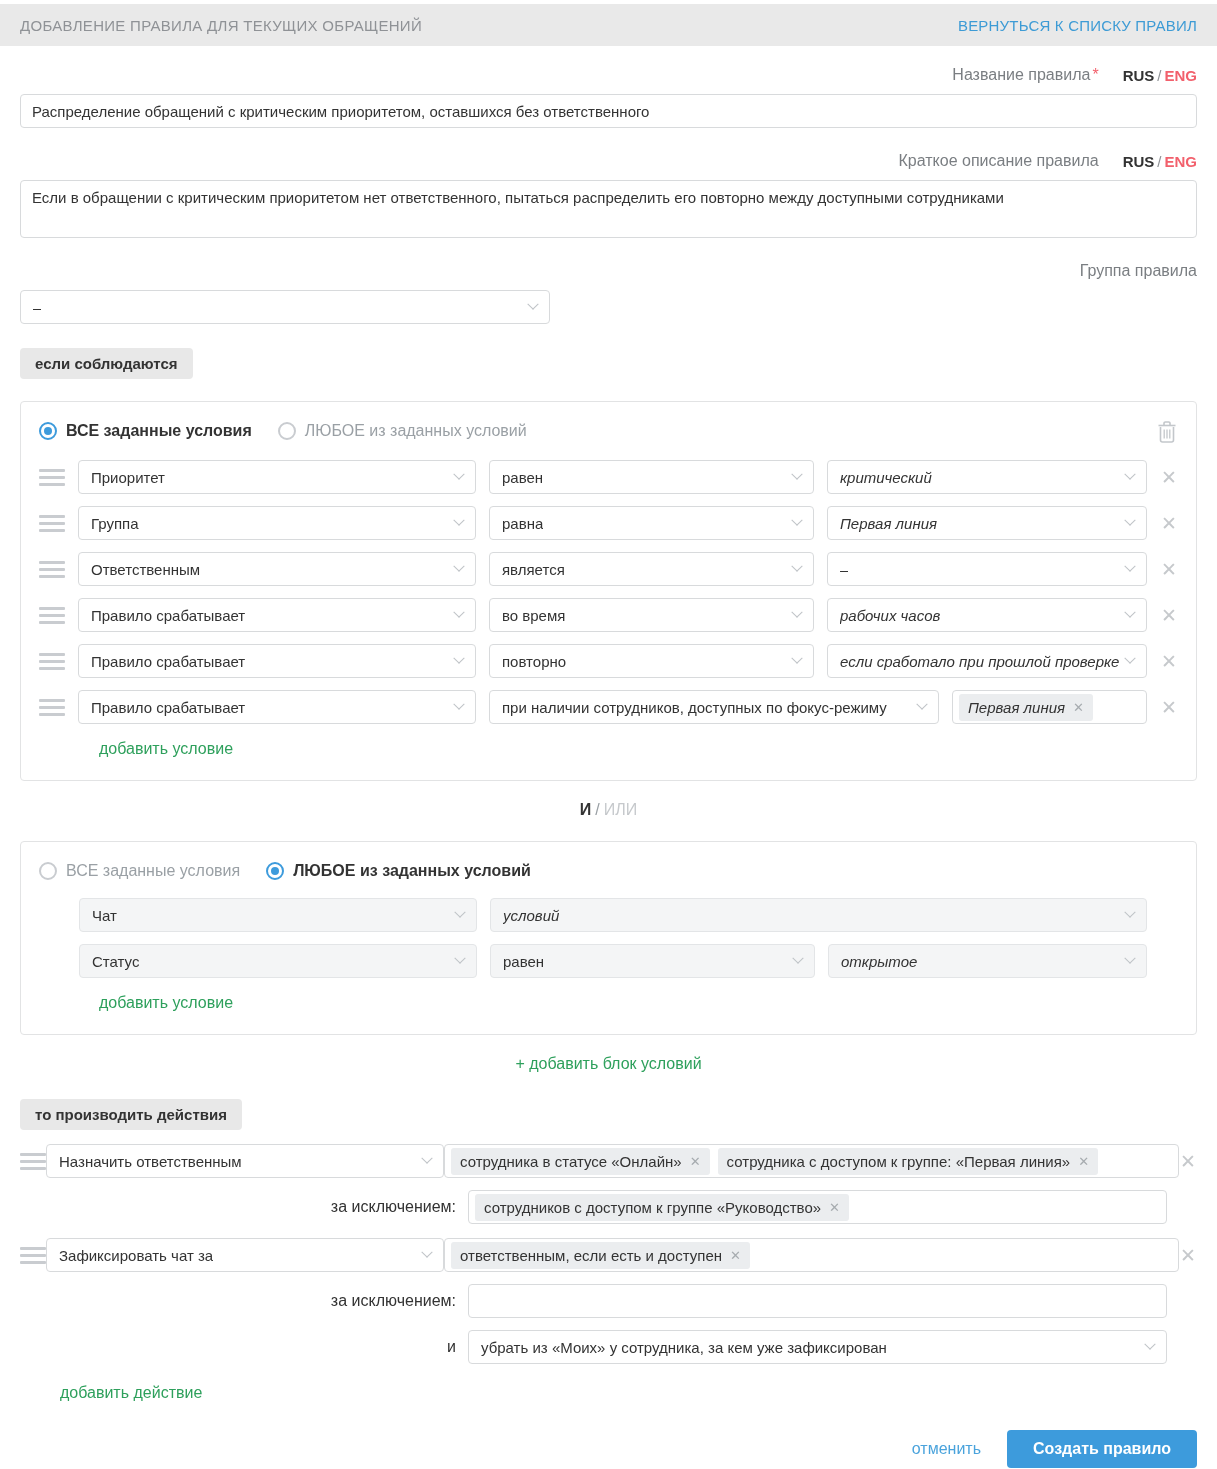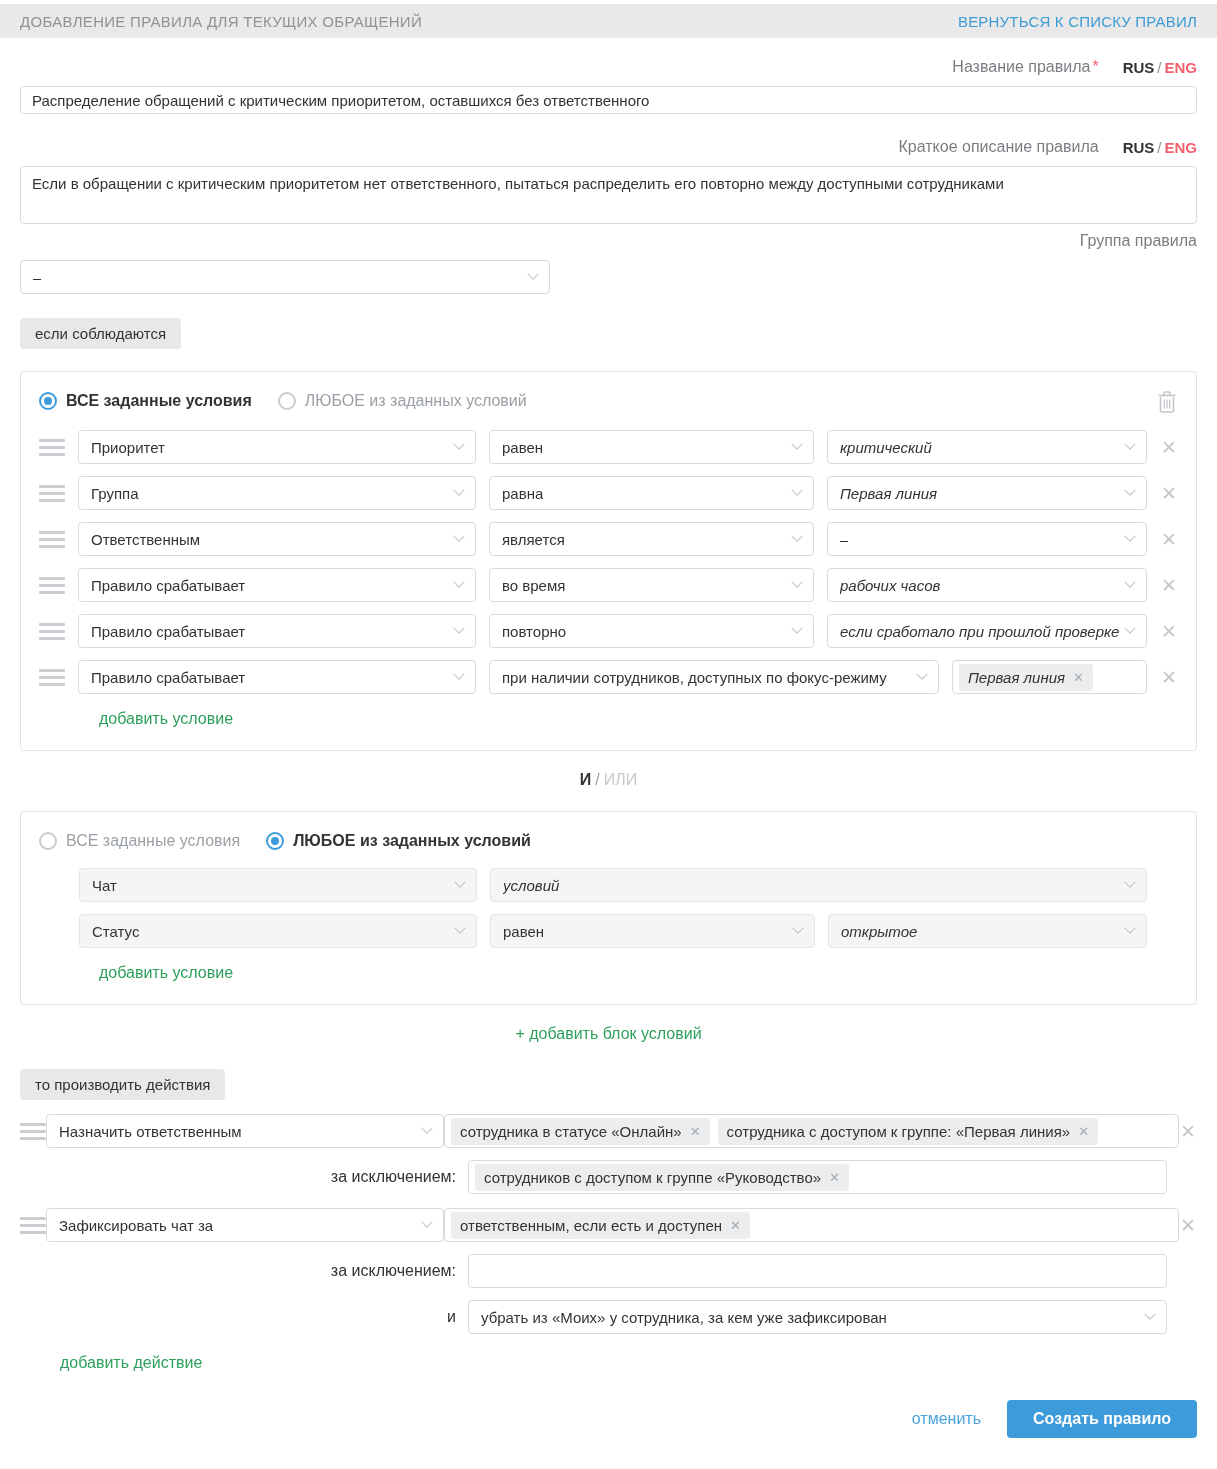--- a/index.html
+++ b/index.html
@@ -6,21 +6,21 @@
   html,body { background:#fff; }
   body {
     width: 1217px;
     font-family: "Liberation Sans", "DejaVu Sans", sans-serif;
     color: #333;
     padding-bottom: 18px;
   }
   
   .topbar {
     margin-top: 4px;
-    height: 34px;
+    height: 42px;
     background: #e9e9e9;
     display: flex;
     align-items: center;
     justify-content: space-between;
     padding: 0 20px;
   }
   .topbar-title { color: #8f9296; font-size: 15px; letter-spacing: .3px; }
   .back-link { color: #3d9bd5; font-size: 15px; text-decoration: none; cursor: pointer; letter-spacing: .2px; }
 
   .content { padding: 0 20px; }
@@ -29,21 +29,21 @@
   .label-row { display: flex; justify-content: flex-end; align-items: flex-end; margin-top: 20px; }
   .field-label { color: #7a7e82; font-size: 16px; }
   .req { color: #f2606c; margin-left: 2px; }
   .lang-toggle { font-size: 15px; font-weight: bold; padding-left: 24px; }
   .lang-rus { color: #333; cursor: pointer; }
   .lang-sep { color: #8f9296; font-weight: normal; margin: 0 3px; }
   .lang-eng { color: #f2606c; cursor: pointer; }
 
   
   .text-input {
-    margin-top: 10px; width: 100%; height: 28px;
+    margin-top: 10px; width: 100%; height: 34px;
     border: 1px solid #d8dadc; border-radius: 4px;
     display: flex; align-items: center; padding: 0 11px;
     font-size: 15px; color: #333; background: #fff;
   }
   .textarea { height: 58px; align-items: flex-start; padding-top: 8px; }
 
   .select {
     position: relative; height: 34px;
     border: 1px solid #d8dadc; border-radius: 4px; background: #fff;
     display: flex; align-items: center; justify-content: space-between;
@@ -56,21 +56,21 @@
   }
   .select .sel-text { overflow: hidden; white-space: nowrap; }
   .select.disabled { background: #f4f5f6; border-color: #e3e5e7; }
 
   .group-select { margin-top: 10px; width: 530px; }
 
   
   .badge {
     display: inline-block; margin-top: 24px;
     background: #e8e8e8; border-radius: 4px;
-    padding: 7px 15px; font-size: 15px; font-weight: normal; color: #333;
+    padding: 7px 15px; font-size: 15px; font-weight: bold; color: #333;
   }
 
   
   .cond-block {
     margin-top: 22px;
     border: 1px solid #e2e3e4; border-radius: 4px;
     padding: 20px 18px;
   }
   .block-head { display: flex; justify-content: space-between; align-items: flex-start; }
   .radios { display: flex; gap: 26px; align-items: center; }
@@ -159,21 +159,21 @@
   <div class="text-input">Распределение обращений с критическим приоритетом, оставшихся без ответственного</div>
 
   <div class="label-row" style="margin-top:24px;">
     <span class="field-label">Краткое описание правила</span>
     <span class="lang-toggle">
       <span class="lang-rus">RUS</span><span class="lang-sep">/</span><span class="lang-eng">ENG</span>
     </span>
   </div>
   <div class="text-input textarea">Если в обращении с критическим приоритетом нет ответственного, пытаться распределить его повторно между доступными сотрудниками</div>
 
-  <div class="label-row" style="margin-top:8px;">
+  <div class="label-row" style="margin-top:24px;">
     <span class="field-label">Группа правила</span>
   </div>
   <div class="select group-select">
     <span class="sel-text">–</span>
     <span class="chev"></span>
   </div>
 
   <div><span class="badge">если соблюдаются</span></div>
 
   <section class="cond-block">

